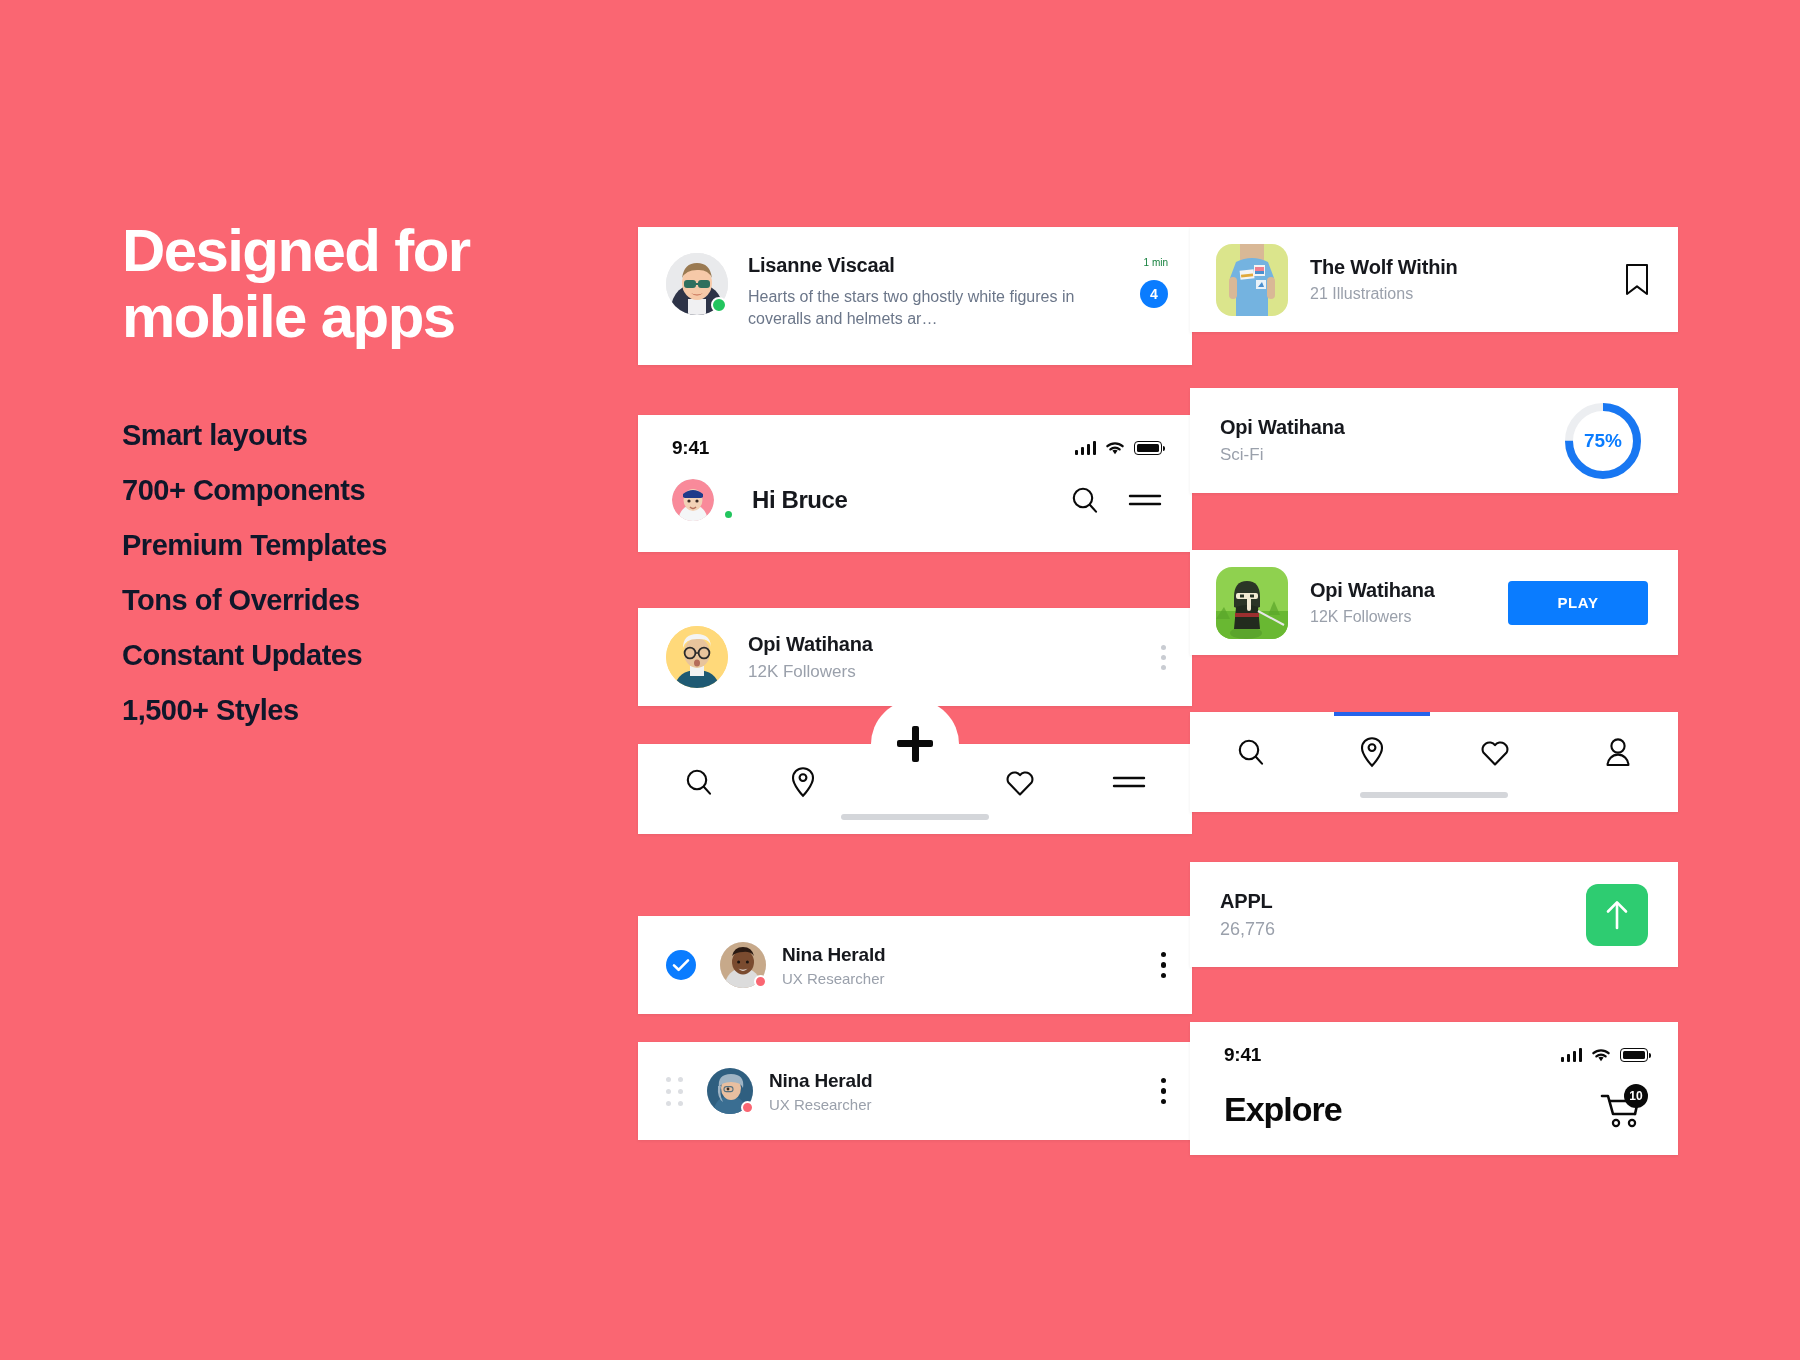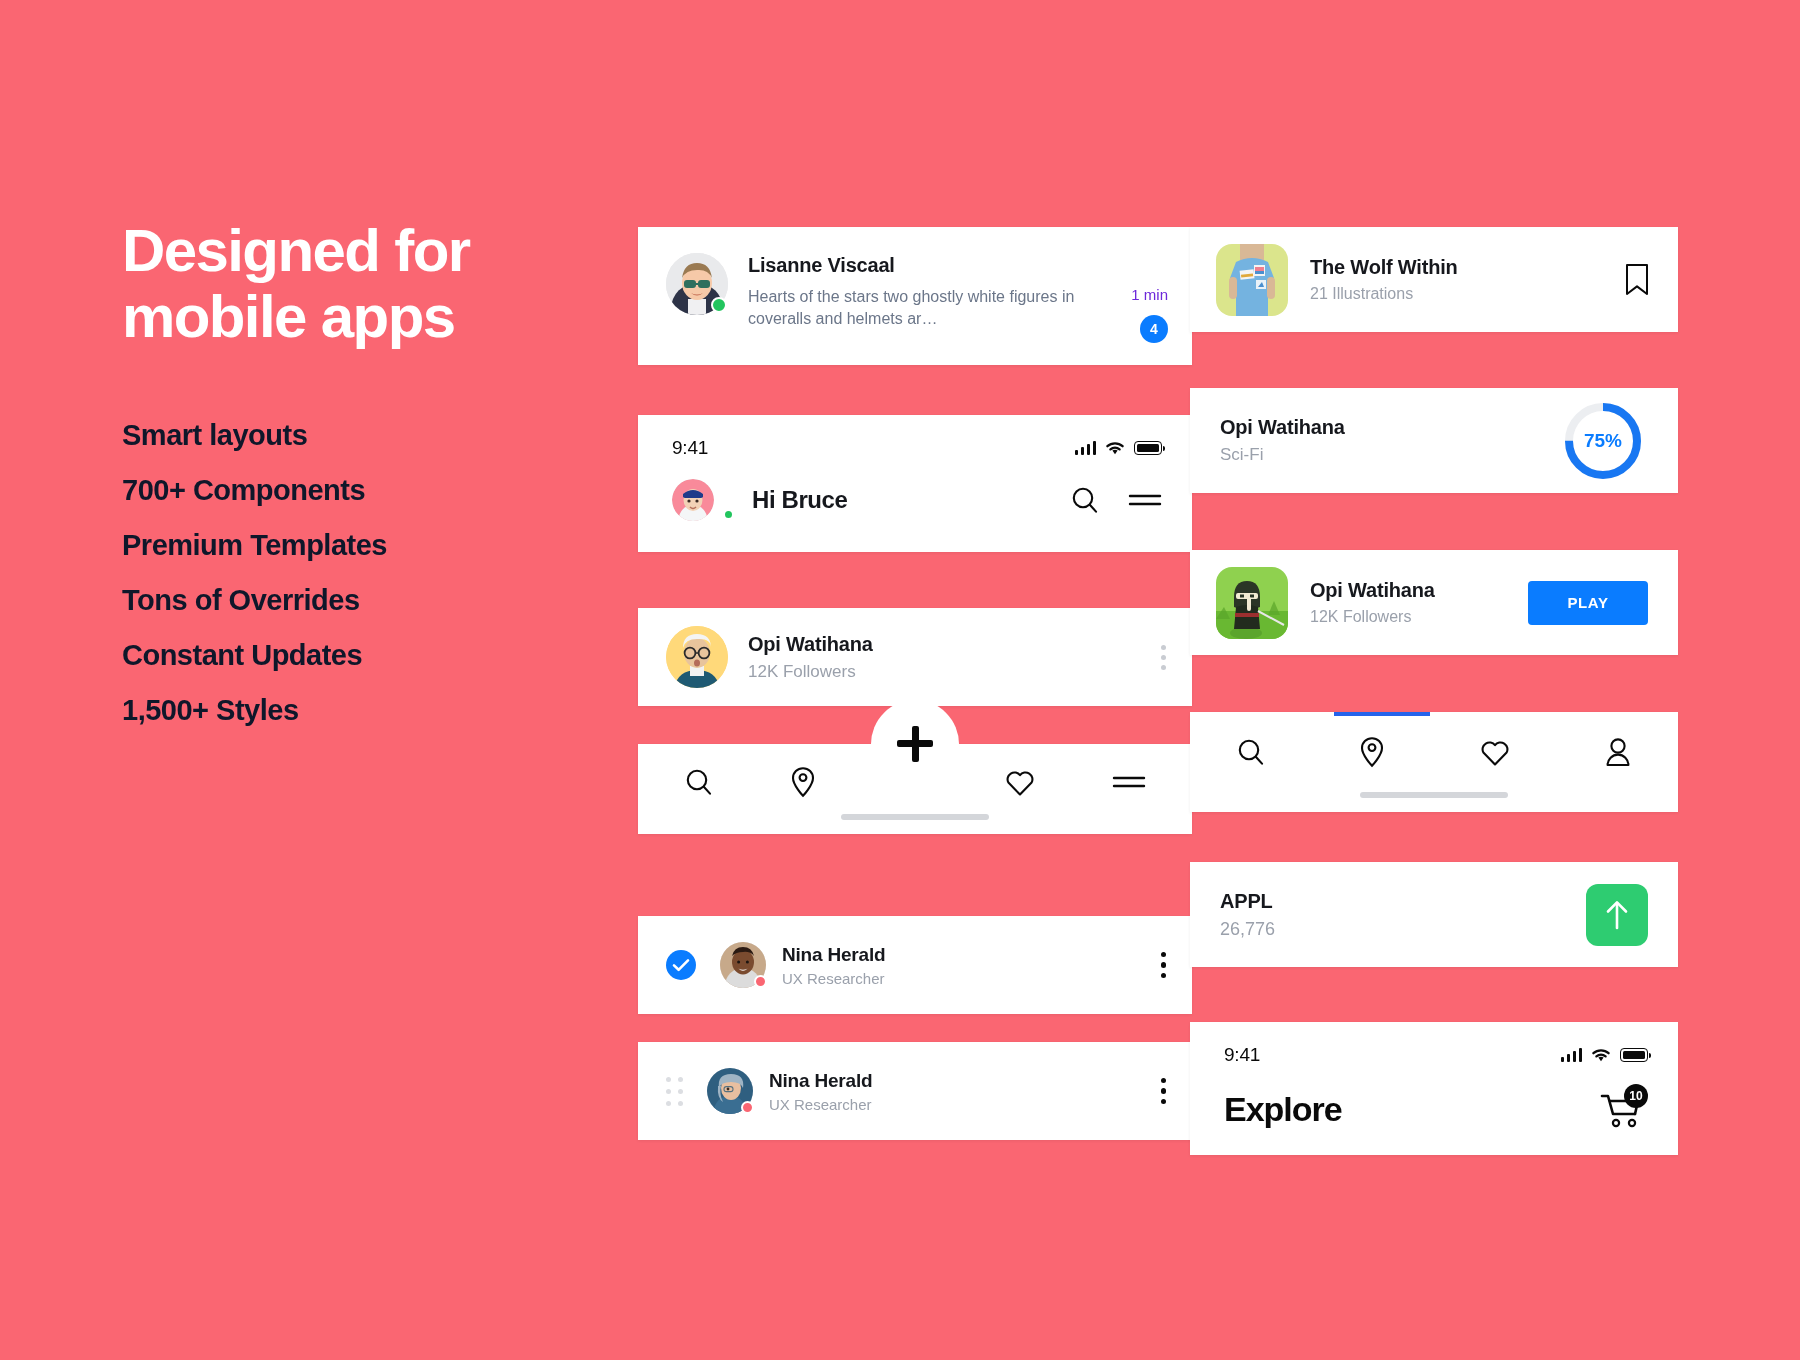--- a/index.html
+++ b/index.html
@@ -57,36 +57,36 @@
   }
   .dot-busy {
     position: absolute; right: -1px; bottom: 0px;
     width: 13px; height: 13px; border-radius: 50%;
     background: #fa6672; border: 2.5px solid #fff;
   }
   .msg-body { margin-left: 20px; flex: 1 1 auto; padding-top: 1px; }
   .msg-name { font-size: 20px; font-weight: bold; color: #16181d; letter-spacing: -0.2px; }
   .msg-text { margin-top: 9px; font-size: 16px; line-height: 22px; color: #6b7689; }
   .msg-meta { width: 70px; text-align: right; padding-top: 4px; }
-  .msg-time { font-size: 15px; color: #6d28d9; margin-top: 29px; }
+  .msg-time { font-size: 10px; color: #15803d; }
   .badge-count {
     margin-top: 12px; margin-left: auto;
     width: 28px; height: 28px; border-radius: 50%;
     background: #0a7cff; color: #fff;
     font-size: 14px; font-weight: bold;
     display: flex; align-items: center; justify-content: center;
   }
 
   
   .c-header { top: 415px; height: 137px; }
   .statusbar {
     display: flex; align-items: center; justify-content: space-between;
     padding: 22px 30px 0 34px;
   }
-  .sb-time { font-size: 19px; font-weight: normal; color: #0a0a0a; letter-spacing: -0.2px; }
+  .sb-time { font-size: 19px; font-weight: bold; color: #0a0a0a; letter-spacing: -0.2px; }
   .sb-icons { display: flex; align-items: center; gap: 9px; }
   .bars { display: flex; align-items: flex-end; gap: 2.5px; height: 14px; }
   .bars i { display: block; width: 3.5px; background: #0a0a0a; border-radius: 1px; }
   .bars i:nth-child(1) { height: 5px; }
   .bars i:nth-child(2) { height: 8px; }
   .bars i:nth-child(3) { height: 11px; }
   .bars i:nth-child(4) { height: 14px; }
   .battery {
     width: 28px; height: 14px; border: 1.6px solid #0a0a0a;
     border-radius: 4px; padding: 1.6px; position: relative;
@@ -169,21 +169,21 @@
   .pg-sub { margin-top: 6px; font-size: 17px; color:#9aa0ab; }
   .ring { margin-left:auto; position: relative; width: 82px; height: 82px; }
   .ring .pct {
     position:absolute; inset:0; display:flex; align-items:center; justify-content:center;
     font-size: 19px; font-weight: bold; color:#0a7cff;
   }
 
   .c-play { top: 550px; height: 105px; display:flex; align-items:center; padding: 0 30px 0 26px; }
   .btn-play {
     margin-left:auto; background:#0a7cff; color:#fff; border:none;
-    width: 120px; height: 44px; border-radius: 4px;
+    width: 140px; height: 44px; border-radius: 4px;
     font-size: 15px; font-weight: bold; letter-spacing: 0.6px;
     font-family:"Liberation Sans", sans-serif; cursor:pointer;
   }
 
   .c-tabbar2 { top: 712px; height: 100px; }
   .tab-indicator { position:absolute; top:0; left:144px; width:96px; height:4px; background:#2563eb; }
   .tabbar2-icons {
     display:flex; align-items:center; justify-content:space-between;
     padding: 24px 46px 0 46px;
   }

